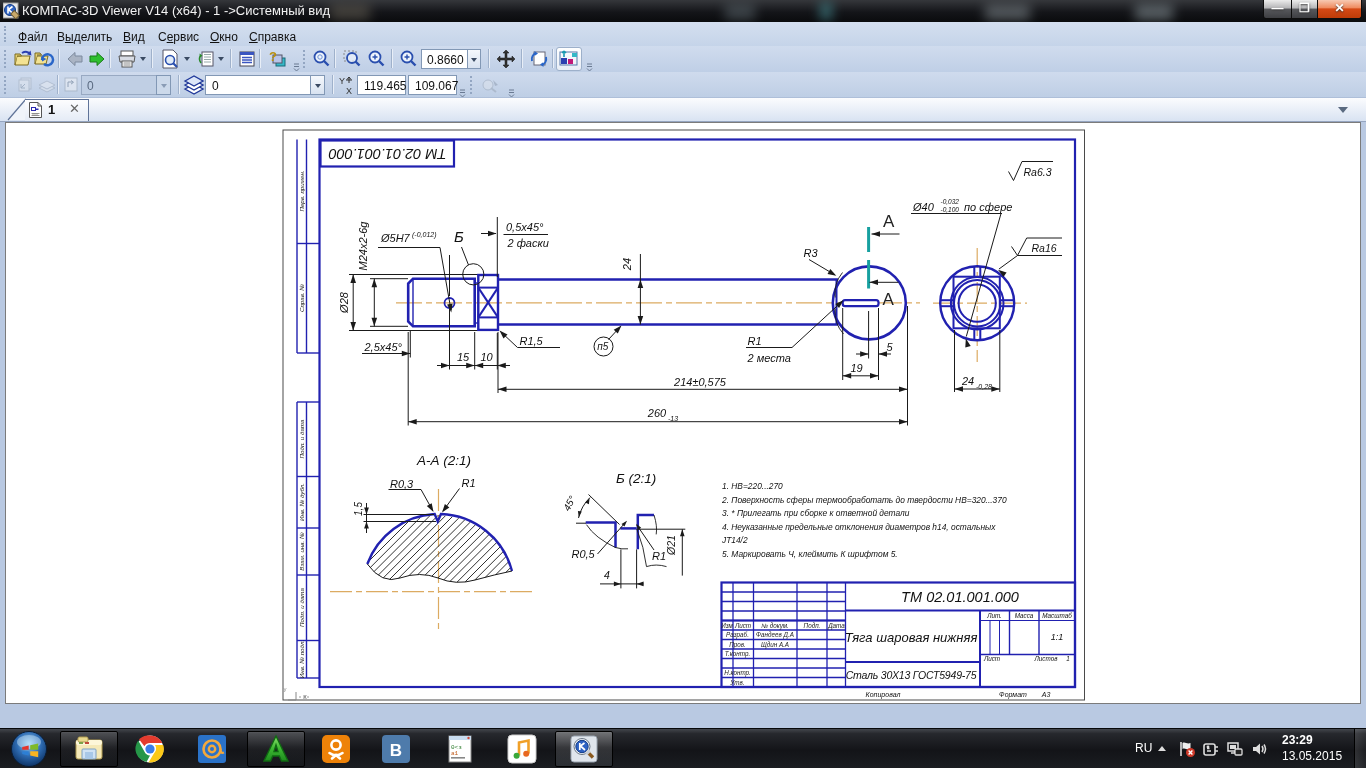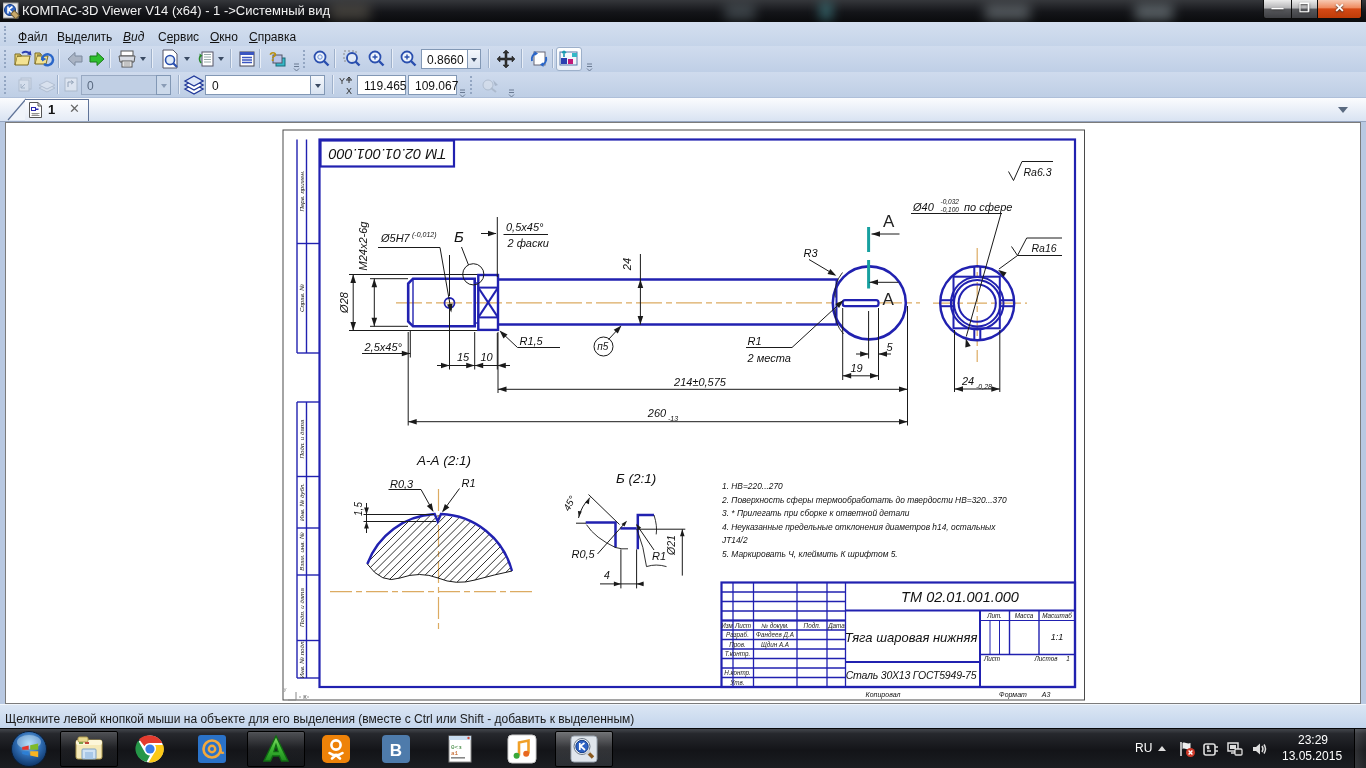--- a/index.html
+++ b/index.html
@@ -70,21 +70,21 @@
       </div>
   <div id="btnclose" class="abs winbtn">
         <span>✕</span>
       </div>
 </div>
 
 <div id="menubar" class="abs">
   <div class="abs grip" style="left:4px;top:4px;height:16px;"></div>
   <div class="mi" style="left:18px;"><u>Ф</u>айл</div>
   <div class="mi" style="left:57px;">В<u>ы</u>делить</div>
-  <div class="mi" style="left:123px;font-style:italic;"><u>В</u>ид</div>
+  <div class="mi" style="left:123px;"><u>В</u>ид</div>
   <div class="mi" style="left:158px;">С<u>е</u>рвис</div>
   <div class="mi" style="left:210px;"><u>О</u>кно</div>
   <div class="mi" style="left:249px;"><u>С</u>правка</div>
 </div>
 
 <div id="tb1" class="abs">
   <div class="abs grip" style="left:4px;top:4px;height:18px;"></div>
   <div id="i_open" class="abs ticon" style="left:12px;"><svg width="22" height="22">
           <path d="M3 17 L5 8 H18 L16 17 Z" fill="#f3e292" stroke="#7a6a20"></path>
           <path d="M3 17 L3 6 H8 L9.5 8 H5" fill="#e8d270" stroke="#7a6a20"></path>
@@ -591,23 +591,20 @@
         <polygon points="636.2,523.8 637.9,529.9 641.2,527.7" fill="#1a1a1a"></polygon>
         <text x="722" y="489" font-size="8.4" text-anchor="start" style="font-style:italic;" fill="#111">1. НВ=220...270</text>
         <text x="722" y="502.5" font-size="8.4" text-anchor="start" style="font-style:italic;" fill="#111">2. Поверхность сферы термообработать до твердости НВ=320...370</text>
         <text x="722" y="516.0" font-size="8.4" text-anchor="start" style="font-style:italic;" fill="#111">3. * Прилегать при сборке к ответной детали</text>
         <text x="722" y="529.5" font-size="8.4" text-anchor="start" style="font-style:italic;" fill="#111">4. Неуказанные предельные отклонения диаметров h14, остальных</text>
         <text x="722" y="543.0" font-size="8.4" text-anchor="start" style="font-style:italic;" fill="#111">JT14/2</text>
         <text x="722" y="556.5" font-size="8.4" text-anchor="start" style="font-style:italic;" fill="#111">5. Маркировать Ч, клеймить  К шрифтом 5.</text>
       </svg>
 </div>
 
-<div id="statusbar" class="abs">
-      <div class="abs" style="left:5px;top:7px;">Щелкните левой кнопкой мыши на объекте для его выделения (вместе с Ctrl или Shift - добавить к выделенным)</div>
-    </div>
 
 <div id="taskbar" class="abs">
   <div id="startorb" class="abs" style="left:10px;top:1px;width:38px;height:38px;"><svg width="38" height="38">
           <defs>
 <radialGradient id="orb" cx="50%" cy="35%" r="75%">
               <stop offset="0%" stop-color="#9fd4f6"></stop>
               <stop offset="45%" stop-color="#2f6db4"></stop>
               <stop offset="80%" stop-color="#123c72"></stop>
               <stop offset="100%" stop-color="#0a2445"></stop>
             </radialGradient>
@@ -706,18 +703,18 @@
     <div id="tr_net" class="abs" style="left:106px;top:11px;width:18px;height:18px;"><svg width="18" height="18">
             <rect x="2" y="3" width="10" height="8" fill="none" stroke="#ddd" stroke-width="1.5"></rect>
             <rect x="4" y="5" width="6" height="4" fill="#ddd"></rect>
             <path d="M5 13 h8 M9 11 v2" stroke="#ddd" stroke-width="1.5"></path>
             <rect x="9" y="9" width="7" height="6" rx="1" fill="#222" stroke="#ddd" stroke-width="1.3"></rect>
           </svg></div>
     <div id="tr_snd" class="abs" style="left:130px;top:11px;width:18px;height:18px;"><svg width="18" height="18">
             <path d="M3 7 H6 L10 3.5 V14.5 L6 11 H3 Z" fill="#ddd"></path>
             <path d="M12 6 q2 3 0 6 M14 4.5 q3 4.5 0 9" stroke="#ddd" stroke-width="1.5" fill="none"></path>
           </svg></div>
-    <div class="abs" style="left:162px;top:4px;width:62px;text-align:center;">23:29</div>
+    <div class="abs" style="left:162px;top:4px;width:62px;text-align:left;font-weight:bold;">23:29</div>
     <div class="abs" style="left:162px;top:20px;width:62px;text-align:left;">13.05.2015</div>
     <div class="abs" style="left:234px;top:0px;width:12px;height:40px;border-left:1px solid #000;background:linear-gradient(90deg,rgba(255,255,255,.12),rgba(255,255,255,.03));"></div>
   </div>
 </div>
 </div>
 
 </body></html>

